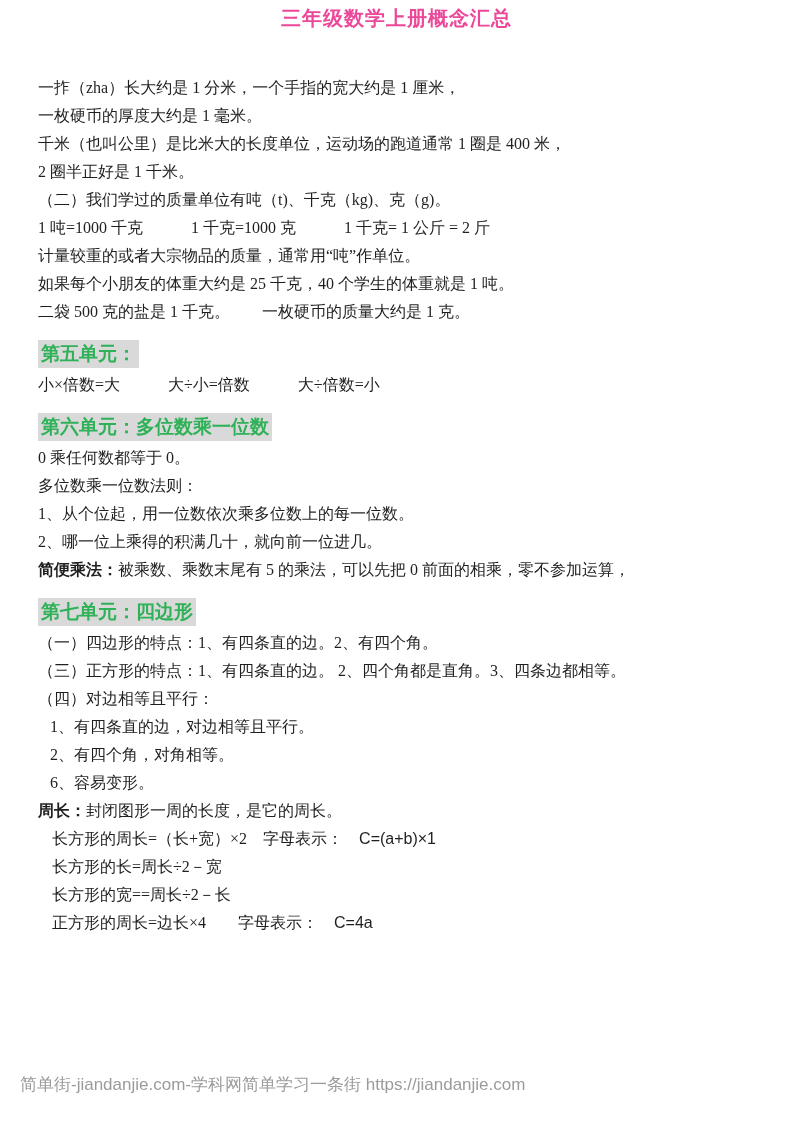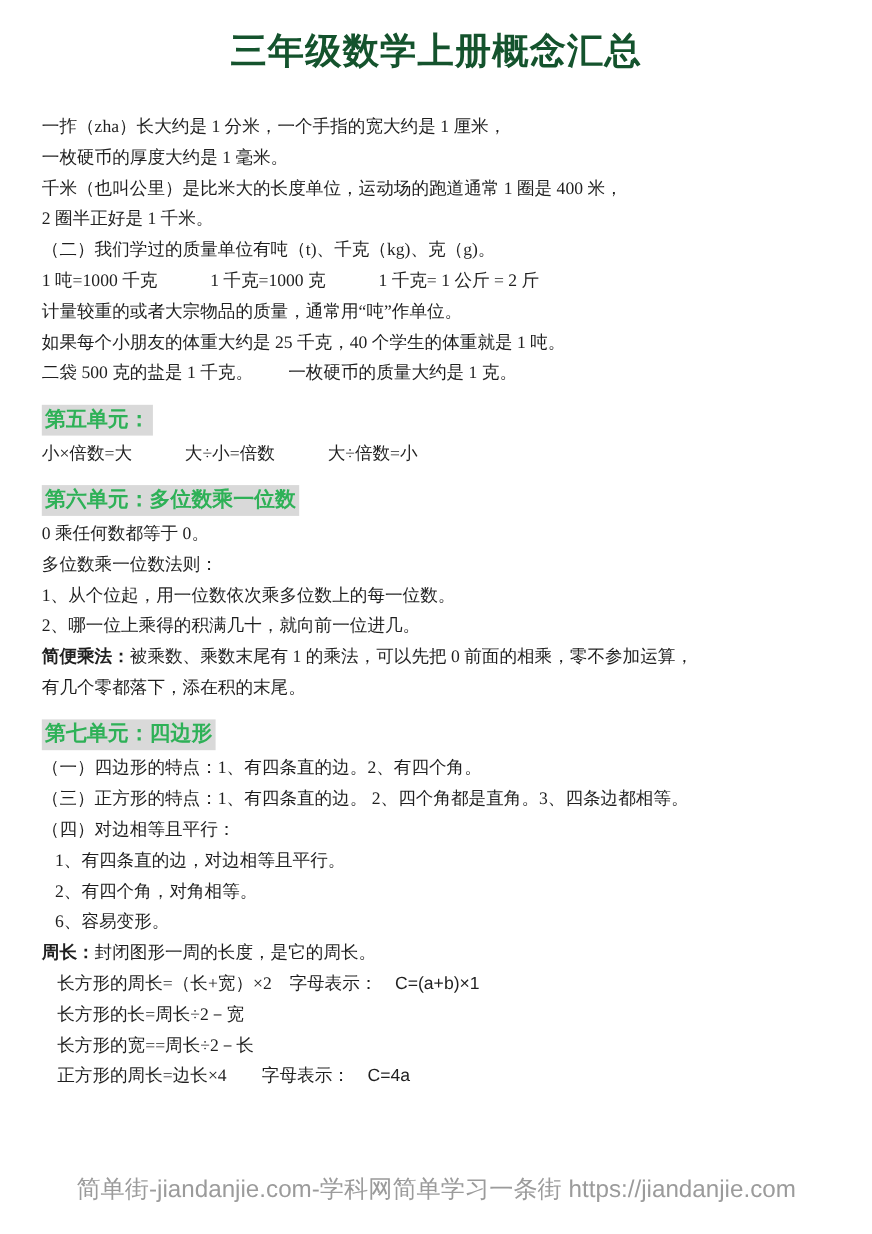--- a/index.html
+++ b/index.html
@@ -7,28 +7,27 @@
     width:793px; height:1122px;
     margin:0 auto;
     background:#ffffff;
     position:relative;
     overflow:hidden;
     font-family:"Liberation Serif","DejaVu Serif",serif;
     color:#1f1f1f;
   }
   .title {
     margin:0;
-    padding-top:28px;
     text-align:center;
     font-family:"Liberation Sans","DejaVu Sans",sans-serif;
-    font-size:33px;
+    font-size:20px;
     line-height:36px;
     font-weight:bold;
     letter-spacing:1px;
-    color:#14532d;
+    color:#ec4899;
   }
   .content {
     padding:38px 52px 0 38px;
     font-size:16px;
     line-height:28px;
   }
   .line { white-space:pre-wrap; }
   .line.indent-1 { padding-left:12px; }
   .line.indent-2 { padding-left:14px; }
   .lead { font-weight:bold; }
@@ -44,24 +43,25 @@
     font-family:"Liberation Sans","DejaVu Sans",sans-serif;
     font-weight:bold;
     font-size:19px;
     line-height:26px;
     padding:1px 3px;
   }
   .footer {
     position:absolute;
     left:0; right:0;
     bottom:26px;
-    text-align:center;
+    text-align:left;
     color:#9B9B9B;
     font-family:"Liberation Sans","DejaVu Sans",sans-serif;
-    font-size:22px;
+    font-size:17px;
+    padding-left:20px;
   }
 </style>
 </head>
 <body>
 
 <div class="page">
   <h1 class="title">三年级数学上册概念汇总</h1>
   <div class="content" id="content">
       <div class="line"><span>一拃（zha）长大约是 1 分米，一个手指的宽大约是 1 厘米，</span></div>
       <div class="line"><span>一枚硬币的厚度大约是 1 毫米。</span></div>
@@ -72,22 +72,21 @@
       <div class="line"><span>计量较重的或者大宗物品的质量，通常用“吨”作单位。</span></div>
       <div class="line"><span>如果每个小朋友的体重大约是 25 千克，40 个学生的体重就是 1 吨。</span></div>
       <div class="line"><span>二袋 500 克的盐是 1 千克。　　一枚硬币的质量大约是 1 克。</span></div>
       <div class="header-row"><span class="section-header">第五单元：</span></div>
       <div class="line"><span>小×倍数=大　　　大÷小=倍数　　　大÷倍数=小</span></div>
       <div class="header-row"><span class="section-header">第六单元：多位数乘一位数</span></div>
       <div class="line"><span>0 乘任何数都等于 0。</span></div>
       <div class="line"><span>多位数乘一位数法则：</span></div>
       <div class="line"><span>1、从个位起，用一位数依次乘多位数上的每一位数。</span></div>
       <div class="line"><span>2、哪一位上乘得的积满几十，就向前一位进几。</span></div>
-      <div class="line"><span class="lead">简便乘法：</span><span>被乘数、乘数末尾有 1 的乘法，可以先把 0 前面的相乘，零不参加运算，</span></div>
-      <div class="line"><span>有几个零都落下，添在积的末尾。</span></div>
+      <div class="line"><span class="lead">简便乘法：</span><span>被乘数、乘数末尾有 5 的乘法，可以先把 0 前面的相乘，零不参加运算，</span></div>
       <div class="header-row"><span class="section-header">第七单元：四边形</span></div>
       <div class="line"><span>（一）四边形的特点：1、有四条直的边。2、有四个角。</span></div>
       <div class="line"><span>（三）正方形的特点：1、有四条直的边。 2、四个角都是直角。3、四条边都相等。</span></div>
       <div class="line"><span>（四）对边相等且平行：</span></div>
       <div class="line indent-1"><span>1、有四条直的边，对边相等且平行。</span></div>
       <div class="line indent-1"><span>2、有四个角，对角相等。</span></div>
       <div class="line indent-1"><span>6、容易变形。</span></div>
       <div class="line"><span class="lead">周长：</span><span>封闭图形一周的长度，是它的周长。</span></div>
       <div class="line indent-2"><span>长方形的周长=（长+宽）×2　字母表示：　</span><span class="latin">C=(a+b)×1</span></div>
       <div class="line indent-2"><span>长方形的长=周长÷2－宽</span></div>

